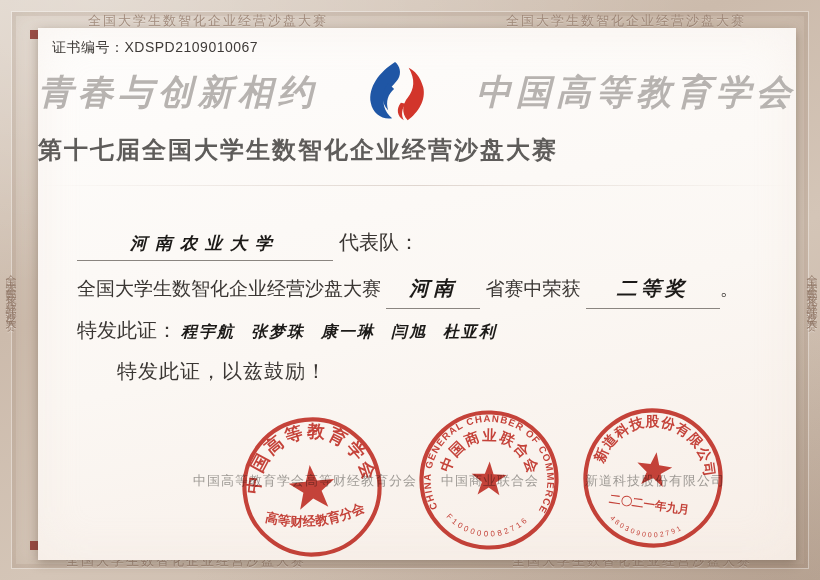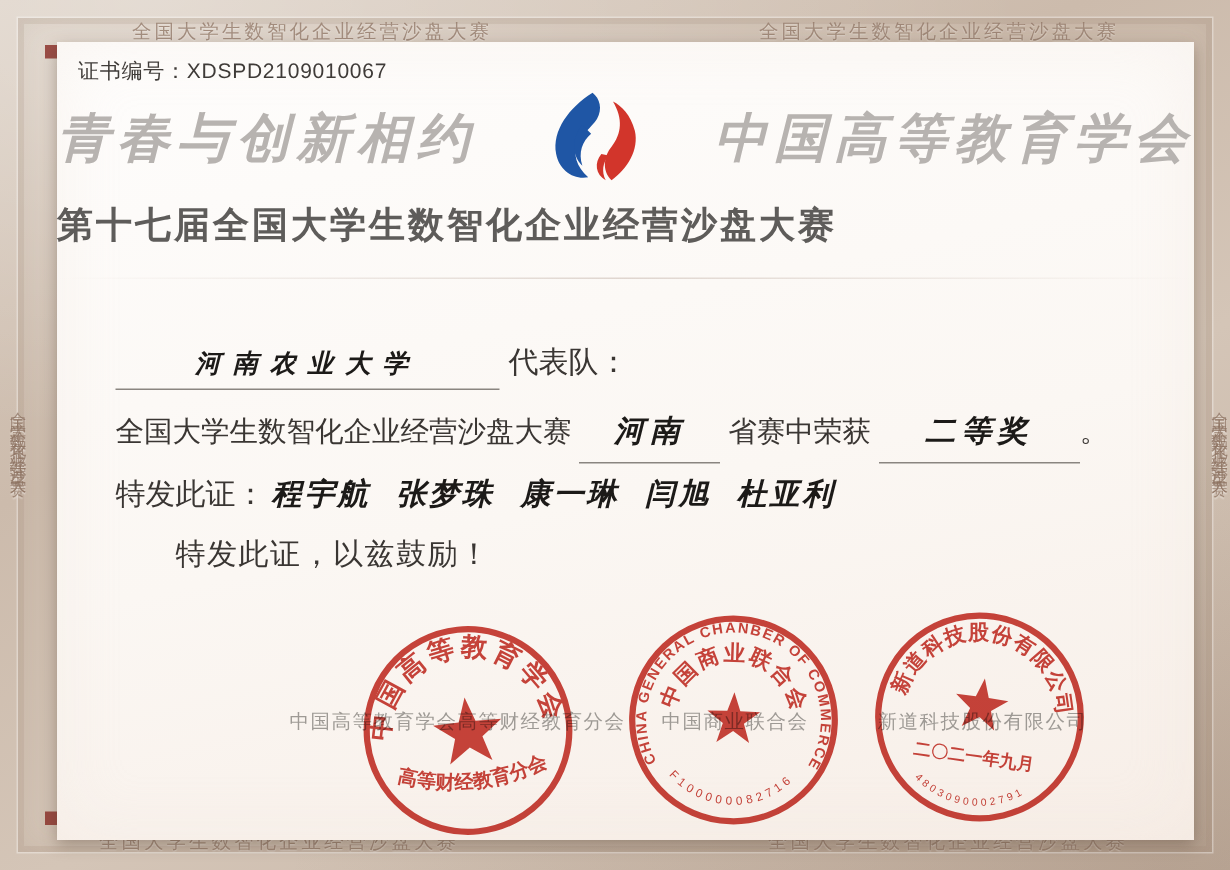--- a/index.html
+++ b/index.html
@@ -64,21 +64,21 @@
   .team-line { font-size: 20px; margin-bottom: 9px; }
   .team-name { display: inline-block; width: 256px; text-align: center; font-size: 17px; letter-spacing: 8px; line-height: 30px; }
   .team-suffix { margin-left: 6px; }
 
   .para-line1 { display: block; text-indent: 2em; }
   .para-line2 { display: block; }
   .province { display: inline-block; min-width: 94px;  text-align: center; font-size: 20px; letter-spacing: 4px; }
   .award    { display: inline-block; min-width: 134px; text-align: center; font-size: 20px; letter-spacing: 4px; }
 
   .info-line { font-size: 20px; margin-top: 3px; }
-  .names { font-size: 20px; letter-spacing: 2px; word-spacing: 10px; margin-left: 4px; font-style: italic; }
+  .names { font-size: 16px; letter-spacing: 2px; word-spacing: 10px; margin-left: 4px; font-style: italic; }
   .closing { margin-top: 3px; margin-left: 2em; font-size: 20px; letter-spacing: 1px; }
 
   .org { position: absolute; top: 444px; width: 264px; text-align: center; font-size: 13px; color: #9e9a95; letter-spacing: 1px; z-index: 1; white-space: nowrap; }
   .org-1 { left: 135px; }
   .org-2 { left: 320px; }
   .org-3 { left: 485px; }
 
   .seal { position: absolute; width: 148px; height: 148px; z-index: 2; mix-blend-mode: multiply; opacity: 0.92; }
   .seal-1 { left: 200px; top: 385px; transform: rotate(-6deg); }
   .seal-2 { left: 377px; top: 378px; transform: rotate(2deg); }

